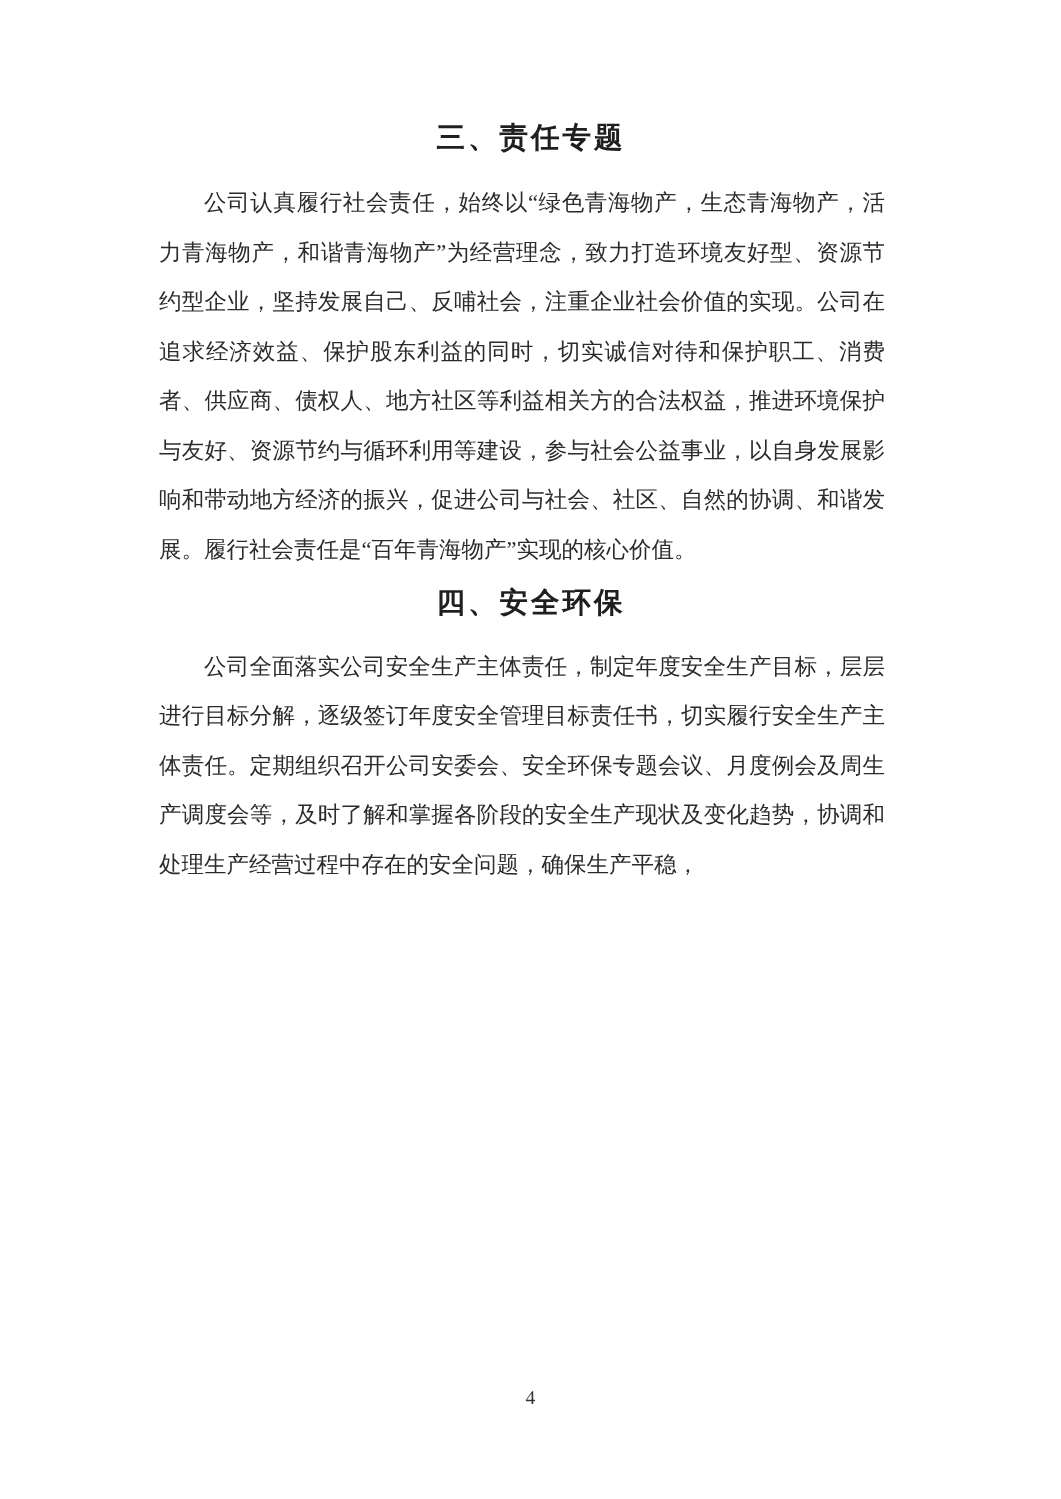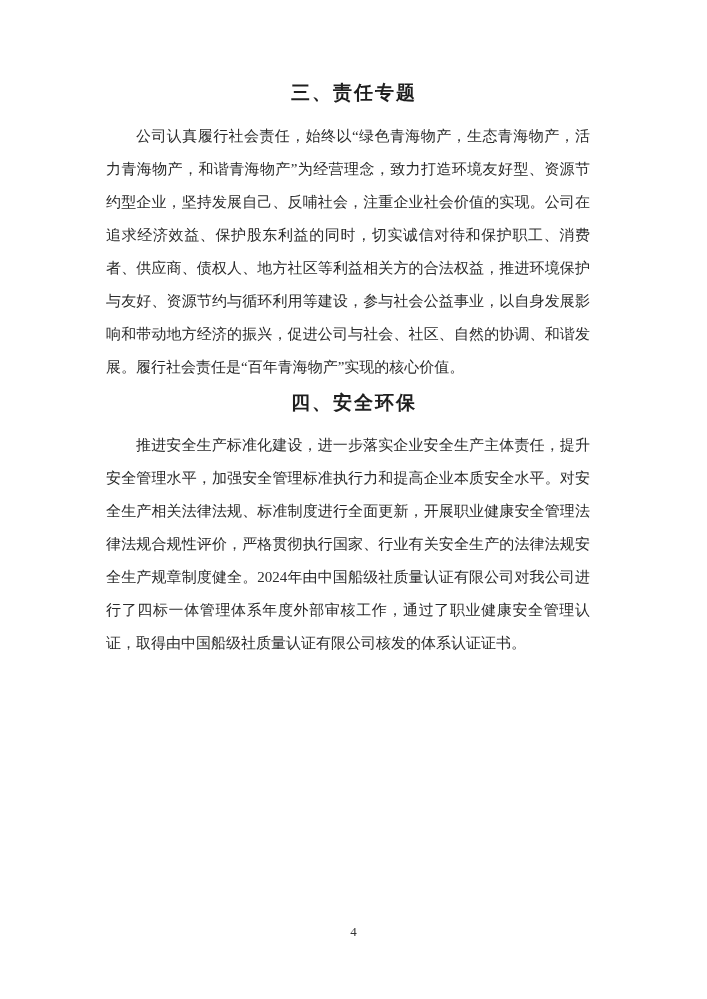--- a/index.html
+++ b/index.html
@@ -60,20 +60,20 @@
 
 <div class="page">
   <div class="content">
 
     <h1 class="section-heading">三、责任专题</h1>
 
     <p class="para">公司认真履行社会责任，始终以“绿色青海物产，生态青海物产，活力青海物产，和谐青海物产”为经营理念，致力打造环境友好型、资源节约型企业，坚持发展自己、反哺社会，注重企业社会价值的实现。公司在追求经济效益、保护股东利益的同时，切实诚信对待和保护职工、消费者、供应商、债权人、地方社区等利益相关方的合法权益，推进环境保护与友好、资源节约与循环利用等建设，参与社会公益事业，以自身发展影响和带动地方经济的振兴，促进公司与社会、社区、自然的协调、和谐发展。履行社会责任是“百年青海物产”实现的核心价值。</p>
 
     <h1 class="section-heading second">四、安全环保</h1>
 
+    <p class="para">公司全面落实公司安全生产主体责任，制定年度安全生产目标，层层进行目标分解，逐级签订年度安全管理目标责任书，切实履行安全生产主体责任。定期组织召开公司安委会、安全环保专题会议、月度例会及周生产调度会等，及时了解和掌握各阶段的安全生产现状及变化趋势，协调和处理生产经营过程中存在的安全问题，确保生产平稳，</p>
 
-    <p class="para">推进安全生产标准化建设，进一步落实企业安全生产主体责任，提升安全管理水平，加强安全管理标准执行力和提高企业本质安全水平。对安全生产相关法律法规、标准制度进行全面更新，开展职业健康安全管理法律法规合规性评价，严格贯彻执行国家、行业有关安全生产的法律法规安全生产规章制度健全。2024年由中国船级社质量认证有限公司对我公司进行了四标一体管理体系年度外部审核工作，通过了职业健康安全管理认证，取得由中国船级社质量认证有限公司核发的体系认证证书。</p>
 
 
   </div>
 
   <div class="page-number">4</div>
 </div>
 
 </body></html>

